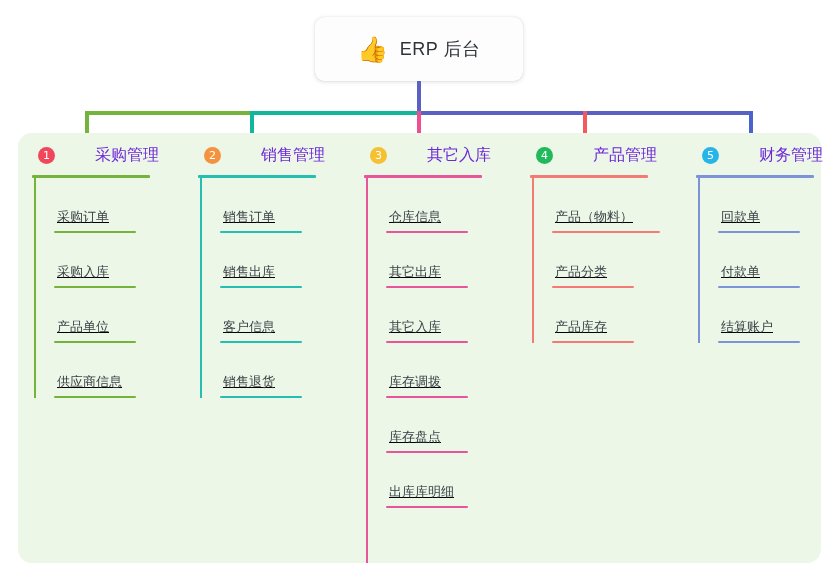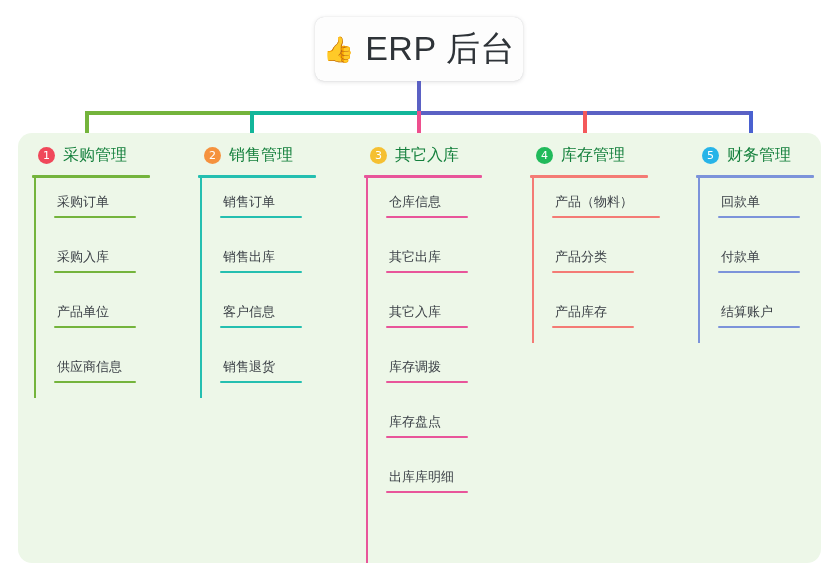--- a/index.html
+++ b/index.html
@@ -35,21 +35,21 @@
     display: flex;
     align-items: center;
     gap: 11px;
   }
   .root-emoji {
     font-size: 25px;
     line-height: 1;
     display: inline-block;
   }
   .root-title {
-    font-size: 34px;
+    font-size: 18px;
     color: #2e3338;
     letter-spacing: .5px;
     white-space: nowrap;
   }
 
   
   .conn {
     position: absolute;
   }
   #stem-root {
@@ -117,22 +117,23 @@
     border-radius: 50%;
     color: #ffffff;
     font-size: 11px;
     line-height: 17px;
     text-align: center;
     flex: 0 0 auto;
     font-family: "DejaVu Sans", sans-serif;
   }
   .col-title {
     font-size: 16px;
-    color: #15803d;
+    color: #6d28d9;
     white-space: nowrap;
+    margin-left: 32px;
   }
   .col-rule {
     height: 3px;
     width: 118px;
     margin-top: 6px;
     margin-left: 0px;
     border-radius: 1px;
   }
 
   
@@ -148,21 +149,22 @@
     position: relative;
     margin-top: 0;
   }
   .leaf {
     position: relative;
     height: 55px;
     padding-left: 22px;
     box-sizing: border-box;
     display: flex;
     flex-direction: column;
-    justify-content: center;
+    justify-content: flex-end;
+    text-decoration: underline;
   }
   .leaf-label {
     font-size: 13px;
     color: #3c4147;
     white-space: nowrap;
     padding-bottom: 5px;
     padding-left: 3px;
   }
   .leaf-rule {
     height: 2px;
@@ -275,21 +277,21 @@
       <div class="leaf">
         <div class="leaf-label">出库库明细</div>
         <div class="leaf-rule" style="background: rgb(232, 85, 154);"></div>
       </div>
     </div>
     <div class="col-spine" style="background: rgb(232, 85, 154); height: 385px;"></div>
   </div>
 <div class="column" id="column-4">
     <div class="col-header">
       <span class="col-badge" style="background: rgb(33, 186, 91);">4</span>
-      <span class="col-title">库存管理</span>
+      <span class="col-title">产品管理</span>
     </div>
     <div class="col-rule" style="background: rgb(244, 123, 117);"></div>
     <div class="items">
       <div class="leaf wide">
         <div class="leaf-label">产品（物料）</div>
         <div class="leaf-rule" style="background: rgb(244, 123, 117);"></div>
       </div>
       <div class="leaf">
         <div class="leaf-label">产品分类</div>
         <div class="leaf-rule" style="background: rgb(244, 123, 117);"></div>

